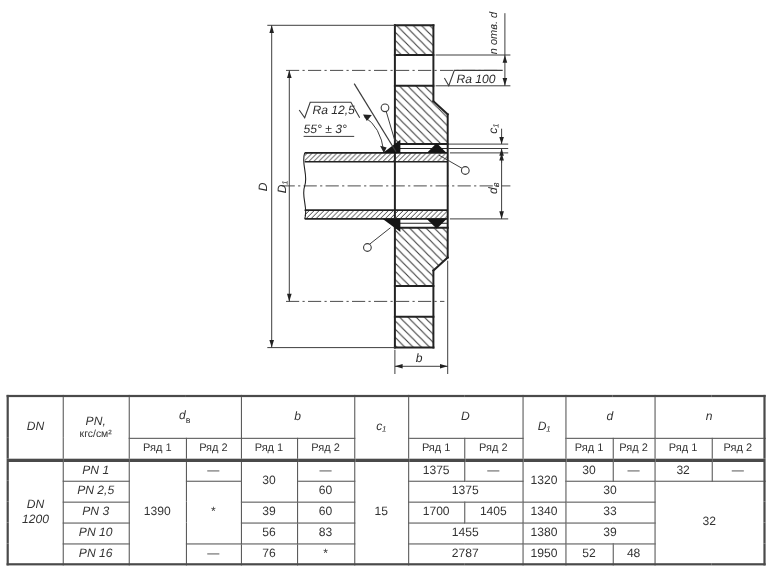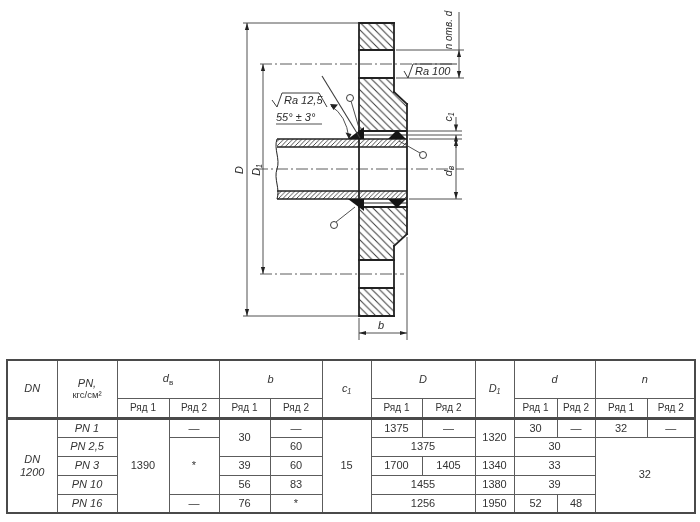--- a/index.html
+++ b/index.html
@@ -242,21 +242,21 @@
       <td>83</td>
       <td colspan="2">1455</td>
       <td>1380</td>
       <td colspan="2">39</td>
     </tr>
     <tr>
       <td class="sym">PN 16</td>
       <td>—</td>
       <td>76</td>
       <td>*</td>
-      <td colspan="2">1256</td>
+      <td colspan="2">2787</td>
       <td>1950</td>
       <td>52</td>
       <td>48</td>
     </tr>
   </tbody>
 </table>
 
 </div>
 
 </body></html>

